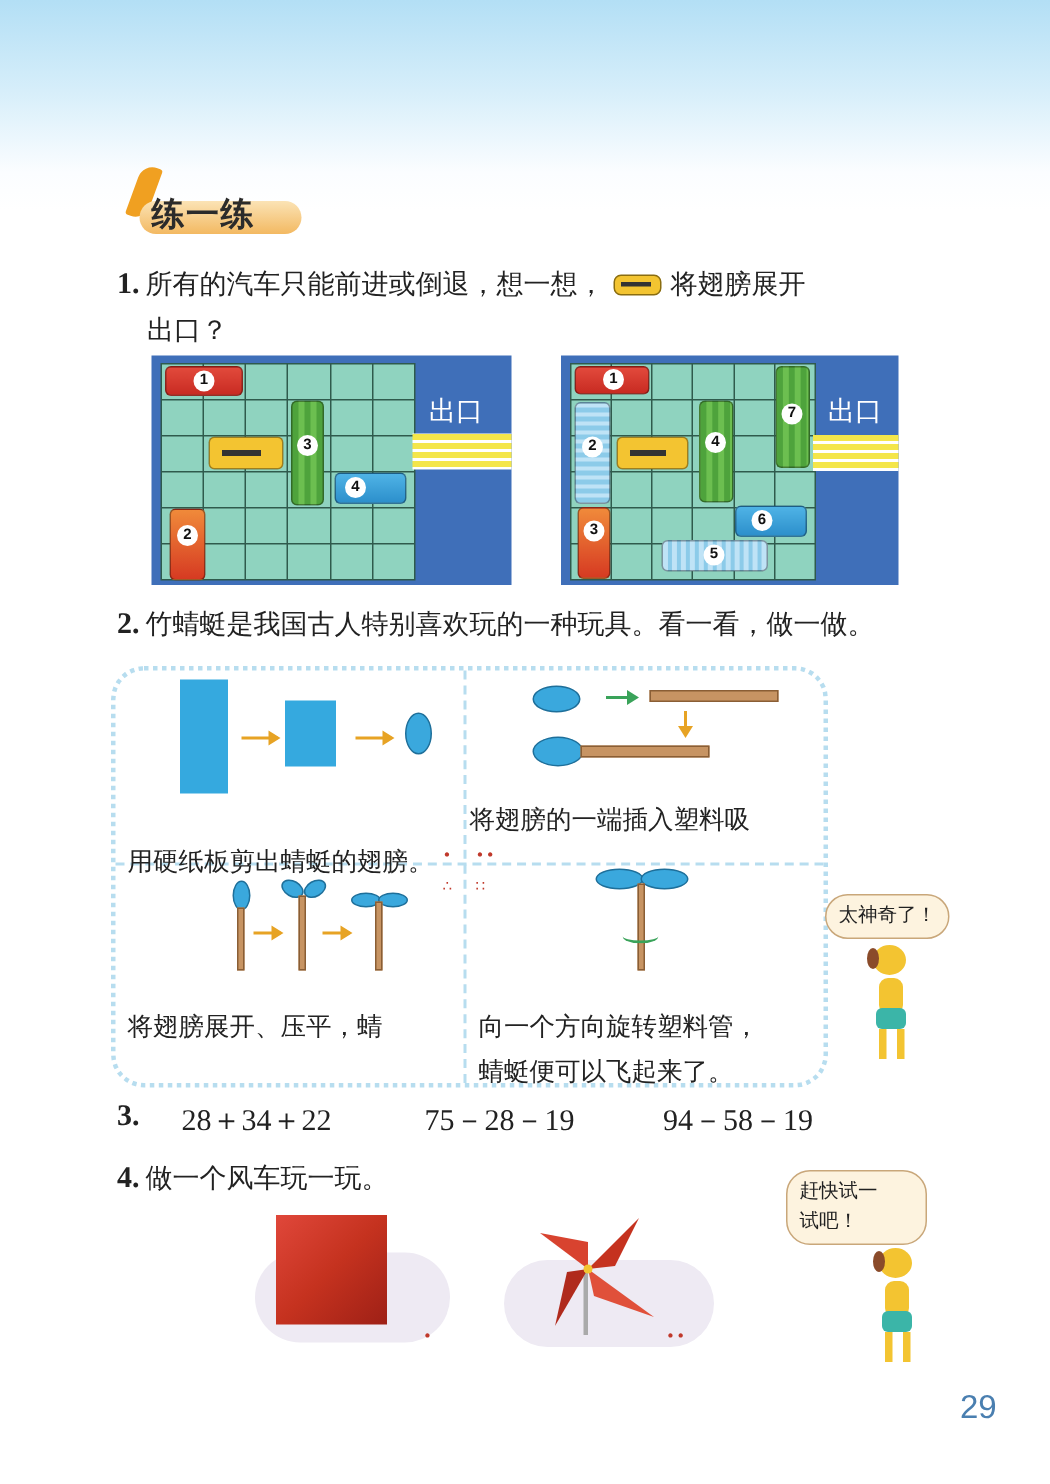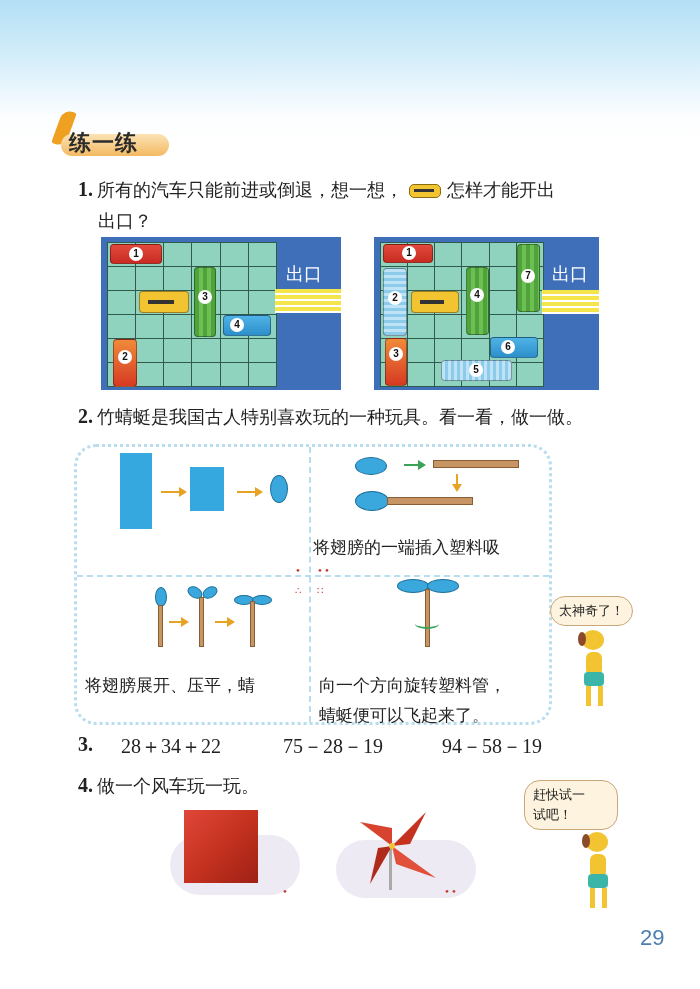--- a/index.html
+++ b/index.html
@@ -3,21 +3,21 @@
 <meta charset="utf-8">
 <style>
   html, body { margin:0; padding:0; }
   body {
     width:700px; height:989px; position:relative; overflow:hidden;
     background: linear-gradient(to bottom, #b3dff5 0px, #d6eefa 60px, #fbfdff 115px, #ffffff 140px);
     font-family: "DejaVu Serif", "Liberation Serif", serif;
     color:#222;
   }
   .abs { position:absolute; }
-  .section-badge { left:55px; top:110px; width:120px; height:50px;text-align:right; }
+  .section-badge { left:87px; top:110px; width:120px; height:50px;text-align:right; }
   .badge-pill { position:absolute; left:6px; top:24px; width:108px; height:22px; border-radius:11px;
     background: linear-gradient(to bottom, #fbe3b5, #f3b962); }
   .badge-feather { position:absolute; left:2px; top:0px; width:14px; height:36px; border-radius:10px 2px 10px 2px;
     background:#f0a021; transform:rotate(20deg); }
   .badge-text { position:absolute; left:14px; top:18px; font-size:22px; font-weight:bold; color:#2b2b2b;
     font-family:"DejaVu Sans", sans-serif; letter-spacing:1px; }
   .q { font-size:18px; line-height:26px; }
   .qnum { font-weight:bold; font-family:"Liberation Serif", serif; font-size:20px; margin-right:4px; }
   .mini-car { display:inline-block; width:30px; height:12px; background:#f3c431; border:1px solid #8a6d10;
     border-radius:5px; vertical-align:middle; position:relative; margin:0 6px; }
@@ -65,21 +65,21 @@
 </head>
 <body>
 
 <div class="abs section-badge">
   <div class="badge-feather"></div>
   <div class="badge-pill"></div>
   <div class="badge-text">练一练</div>
 </div>
 
 <div class="abs q" style="left:78px; top:176px; width:580px;">
-  <span class="qnum">1.</span><span>所有的汽车只能前进或倒退，想一想，</span><span class="mini-car"></span><span>怎样才能开出</span>
+  <span class="qnum">1.</span><span>所有的汽车只能前进或倒退，想一想，</span><span class="mini-car"></span><span>将翅膀展开</span>
 </div>
 <div class="abs q" style="left:98px; top:208px;">出口？</div>
 
 <div class="abs puzzle" style="left:101px; top:237px; width:240px; height:153px;">
   <div class="grid" style="left:6px; top:5px; width:168px; height:143px; grid-template-columns:repeat(6,1fr); grid-template-rows:repeat(6,1fr);">
     <div></div>
       <div></div>
       <div></div>
       <div></div>
       <div></div>
@@ -203,20 +203,21 @@
 
 <div class="abs panel">
   <div class="divider-v"></div>
   <div class="divider-h"></div>
 
   <div class="abs" style="left:43px; top:6px; width:32px; height:76px; background:#35a9df;"></div>
   <div class="arrow" style="left:84px; top:44px; width:24px;"></div>
   <div class="abs" style="left:113px; top:20px; width:34px; height:44px; background:#35a9df;"></div>
   <div class="arrow" style="left:160px; top:44px; width:24px;"></div>
   <div class="wing" style="left:193px; top:28px; width:16px; height:26px;"></div>
+  <div class="step-text" style="left:8px; top:90px;">用硬纸板剪出蜻蜓的翅膀。</div>
 
   <div class="wing" style="left:278px; top:10px; width:30px; height:16px;"></div>
   <div class="arrow green-a" style="left:327px; top:17px; width:20px;"></div>
   <div class="stick" style="left:356px; top:13px; width:84px; height:6px;"></div>
   <div class="arrow" style="left:372px; top:34px; width:16px; transform:rotate(90deg);"></div>
   <div class="wing" style="left:278px; top:44px; width:32px; height:18px;"></div>
   <div class="stick" style="left:310px; top:50px; width:84px; height:6px;"></div>
   <div class="step-text" style="left:236px; top:62px;">将翅膀的一端插入塑料吸</div>
 
   <div class="wing" style="left:78px; top:140px; width:10px; height:18px;"></div>

